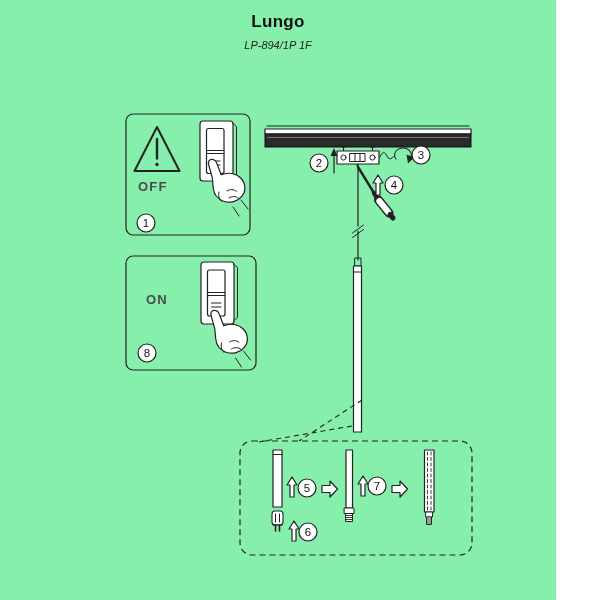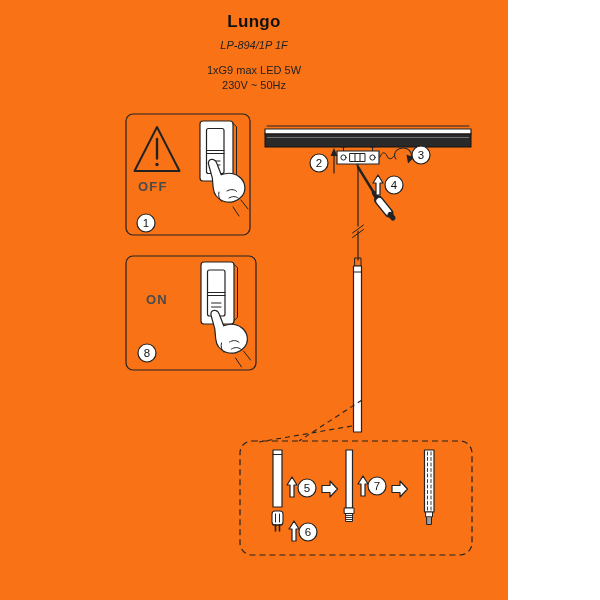--- a/index.html
+++ b/index.html
@@ -1,16 +1,16 @@
 <!DOCTYPE html>
 <html><head>
 <meta charset="utf-8">
 <style>
   html,body{margin:0;padding:0;background:#fff;}
-  .page{position:relative;width:508px;height:600px;background:#f97316;overflow:hidden;
+  .page{position:relative;width:556px;height:600px;background:#86efac;overflow:hidden;
         font-family:"Liberation Sans",sans-serif;}
   .header{position:absolute;top:12px;left:0;width:100%;text-align:center;color:#111;}
   .title{font-size:17px;font-weight:bold;letter-spacing:.3px;}
   .model{font-size:11px;margin-top:7px;color:#222;font-style:italic;}
   .specs{margin-top:12px;font-size:11px;line-height:1.35;color:#222;}
   svg{position:absolute;left:0;top:0;}
   .ln{stroke:#222;fill:none;stroke-width:1.2;stroke-linecap:round;stroke-linejoin:round;}
   .lnf{stroke:#222;fill:#fff;stroke-width:1.2;stroke-linecap:round;stroke-linejoin:round;}
   .dash{stroke:#222;stroke-width:1.1;stroke-dasharray:5 4;fill:none;}
   .dashbox{stroke:#222;stroke-width:1.2;stroke-dasharray:6 4;fill:none;}
@@ -19,24 +19,20 @@
                fill:#4a4a4a;letter-spacing:1.2px;}
 </style>
 </head>
 <body>
 
 <div class="page">
 
   <div class="header">
     <div class="title">Lungo</div>
     <div class="model">LP-894/1P 1F</div>
-    <div class="specs">
-      <div>1xG9  max LED 5W</div>
-      <div>230V ~ 50Hz</div>
-    </div>
   </div>
 
   <svg width="600" height="600" viewBox="0 0 600 600">
 
     <g>
       <rect x="126" y="114" width="124" height="121" rx="7" class="ln"></rect>
 
       <g>
         <path d="M157,127 L179.5,171 L134.5,171 Z" class="ln" style="stroke-width:2"></path>
         <line x1="157" y1="139" x2="157" y2="158.5" class="ln" style="stroke-width:2.4"></line>

